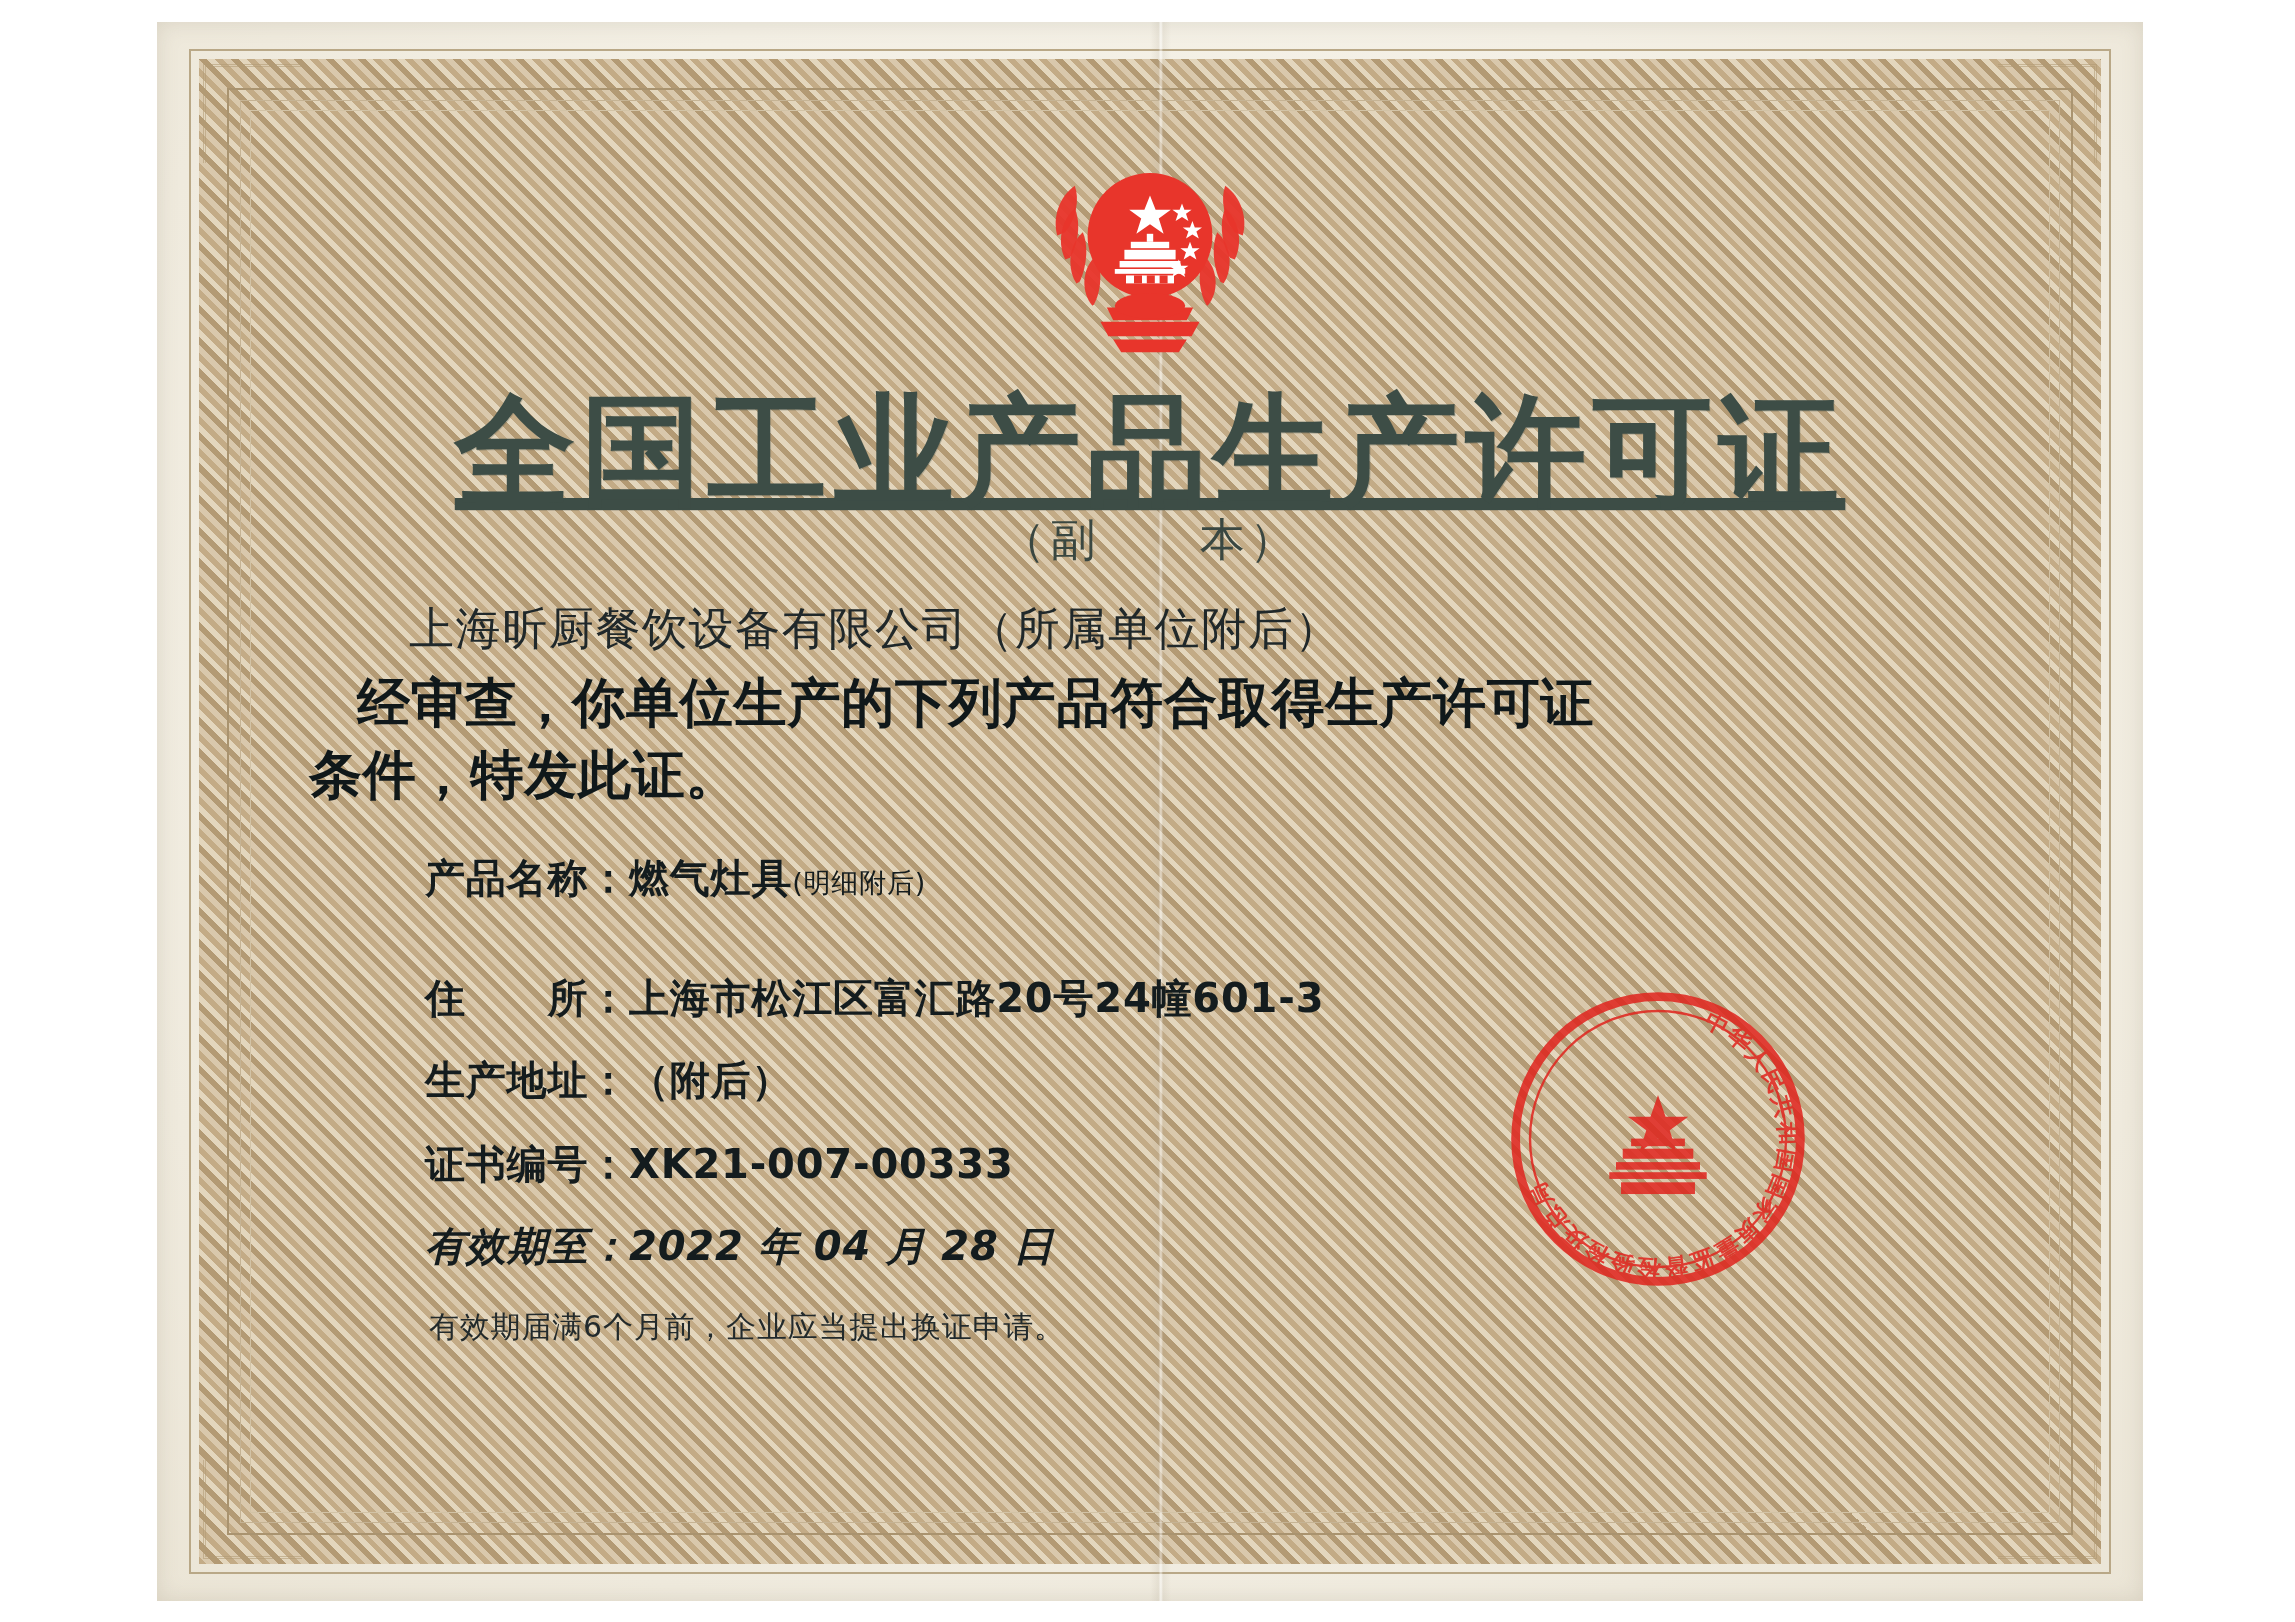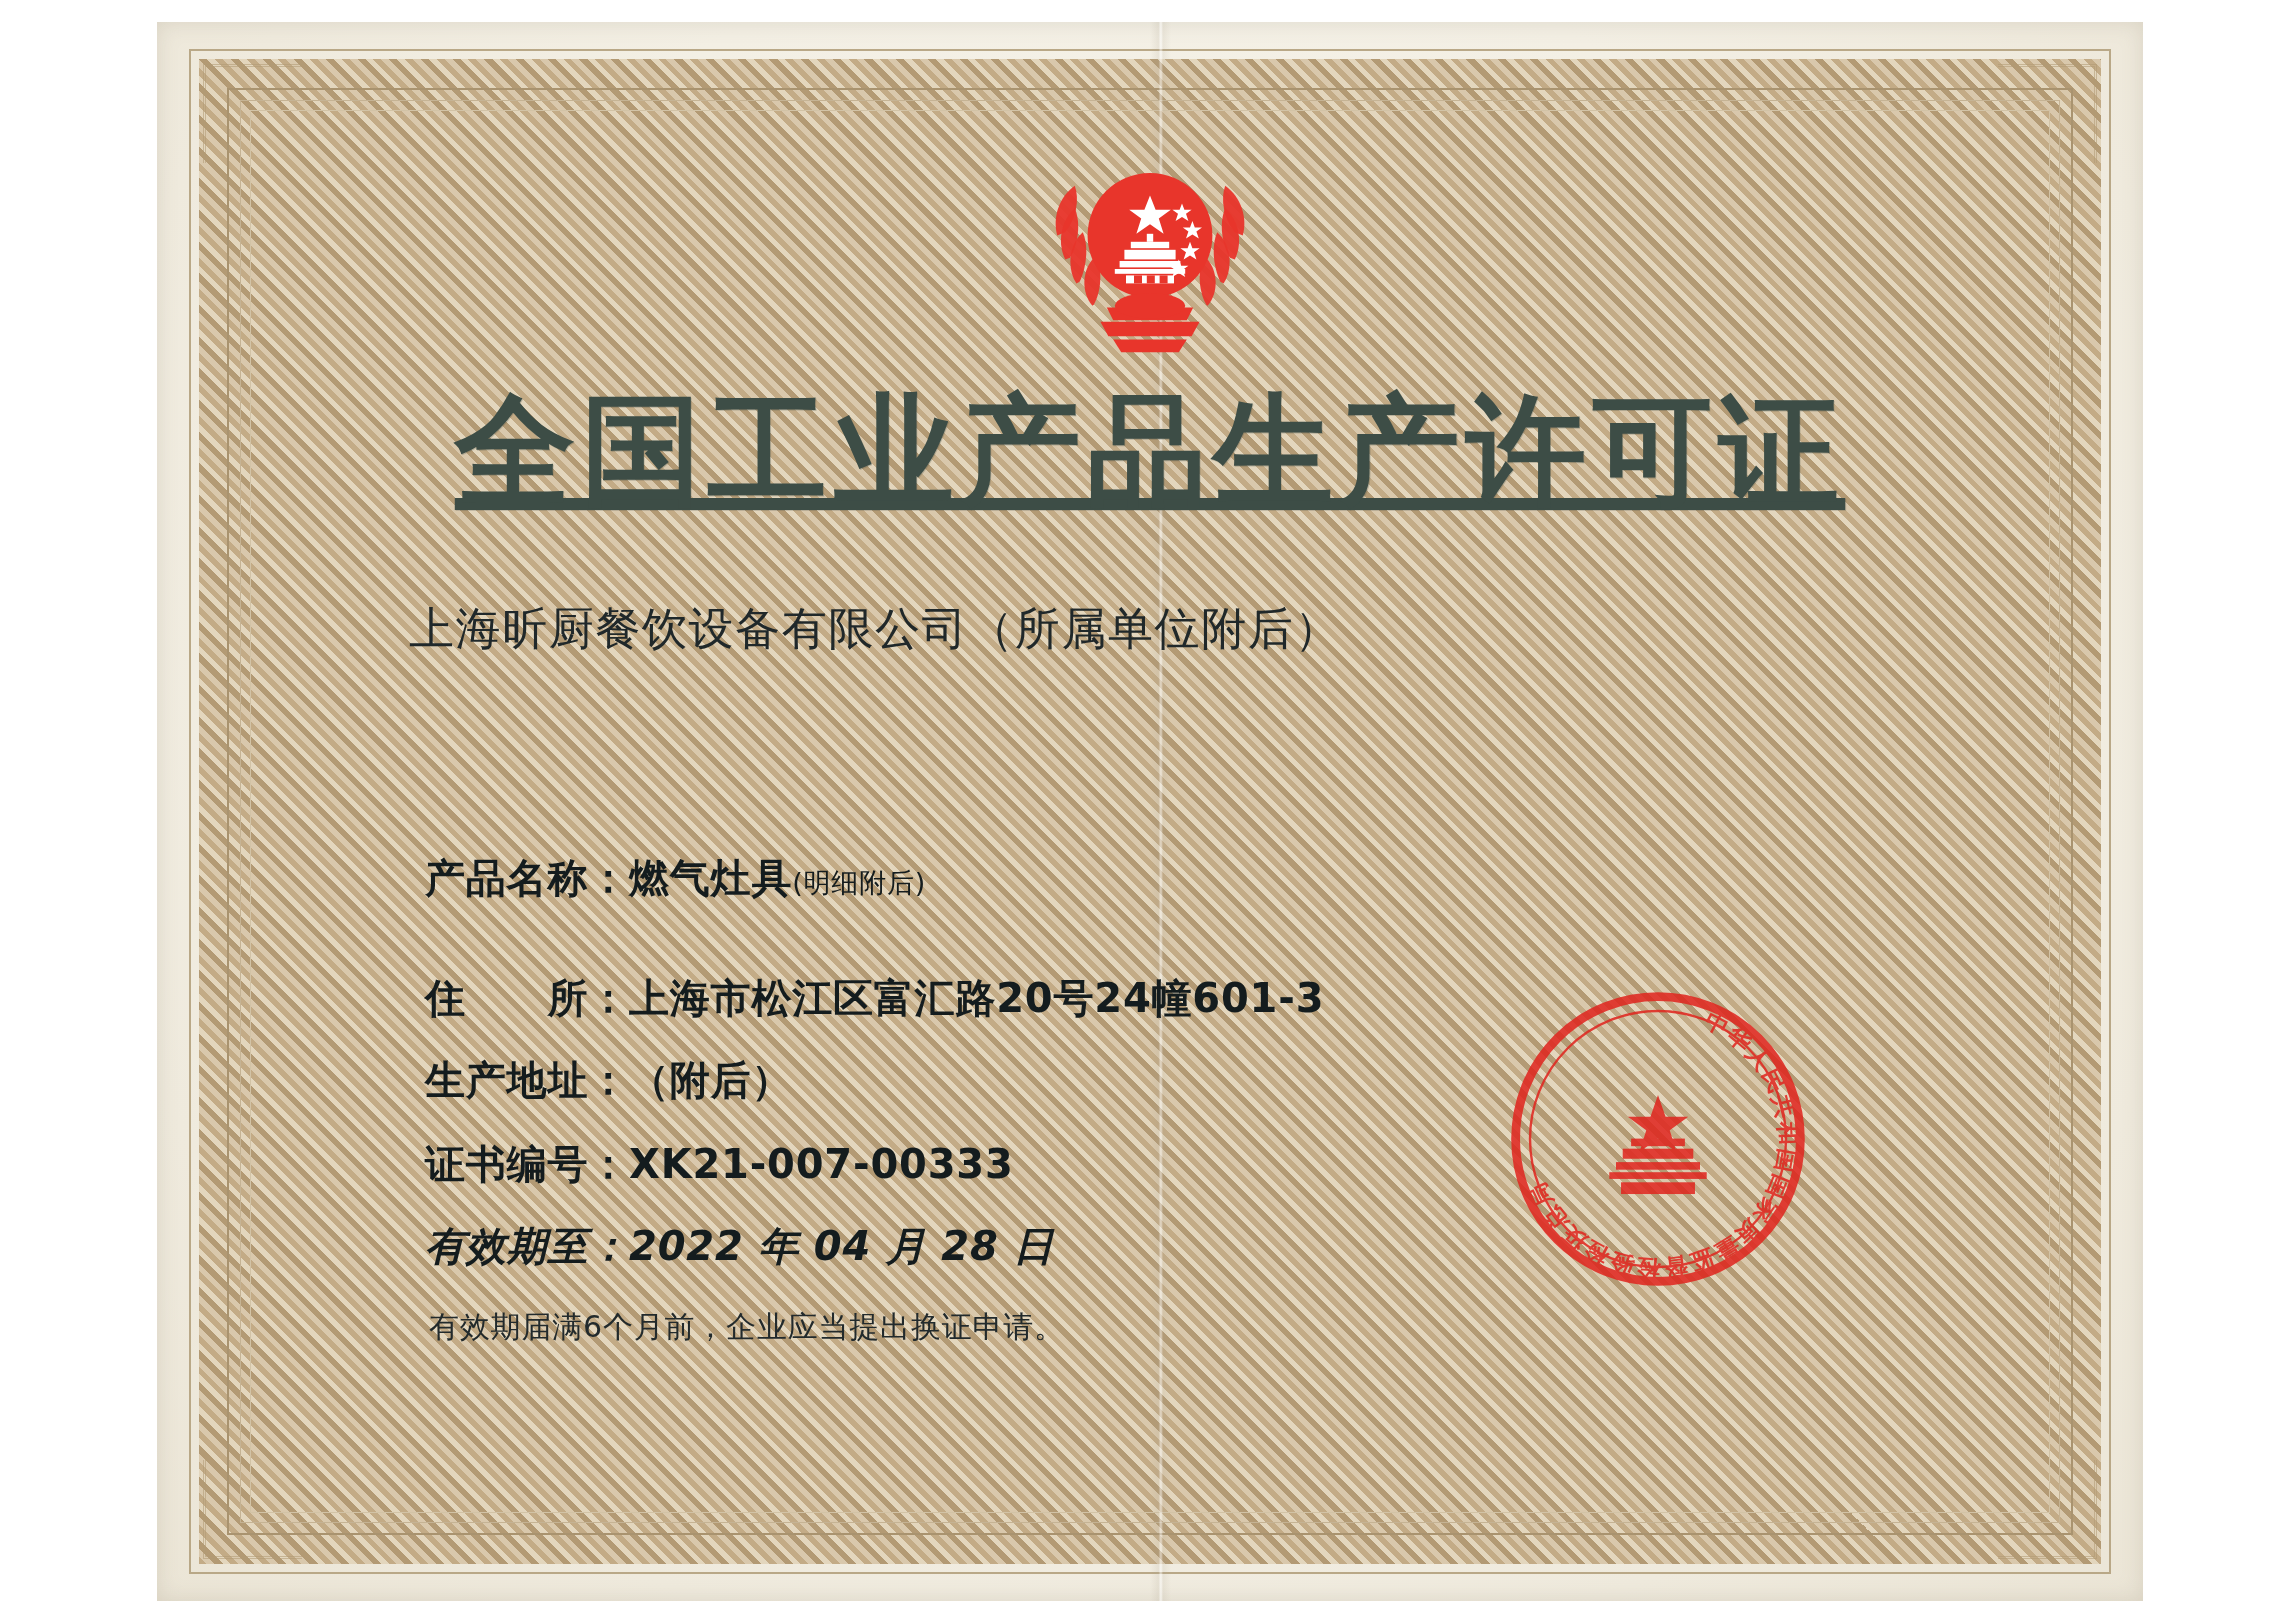--- a/index.html
+++ b/index.html
@@ -320,23 +320,28 @@
           </g>
           <g fill="#e8352b">
             <rect x="130" y="168" width="10" height="10"></rect>
             <rect x="146" y="168" width="10" height="10"></rect>
             <rect x="162" y="168" width="10" height="10"></rect>
           </g>
         </svg>
       </div>
 
       <div class="title">全国工业产品生产许可证</div>
+      <div class="subtitle">（副　　本）</div>
 
       <div class="company">上海昕厨餐饮设备有限公司（所属单位附后）</div>
 
+      <div class="statement">
+        <span>经审查，你单位生产的下列产品符合取得生产许可证</span>
+        <span class="line2">条件，特发此证。</span>
+      </div>
 
       <div class="field f-product">
         <span class="label">产品名称：</span><span class="value">燃气灶具</span><span class="small">(明细附后)</span>
       </div>
 
       <div class="field f-address">
         <span class="label">住　　所：</span><span class="value">上海市松江区富汇路20号24幢601-3</span>
       </div>
 
       <div class="field f-factory">

